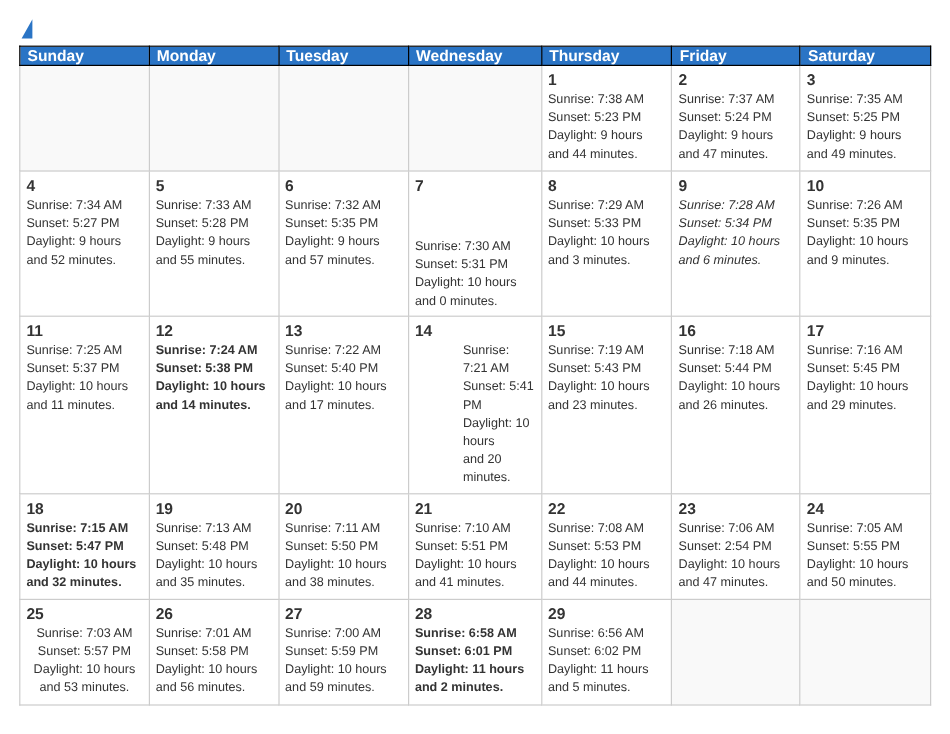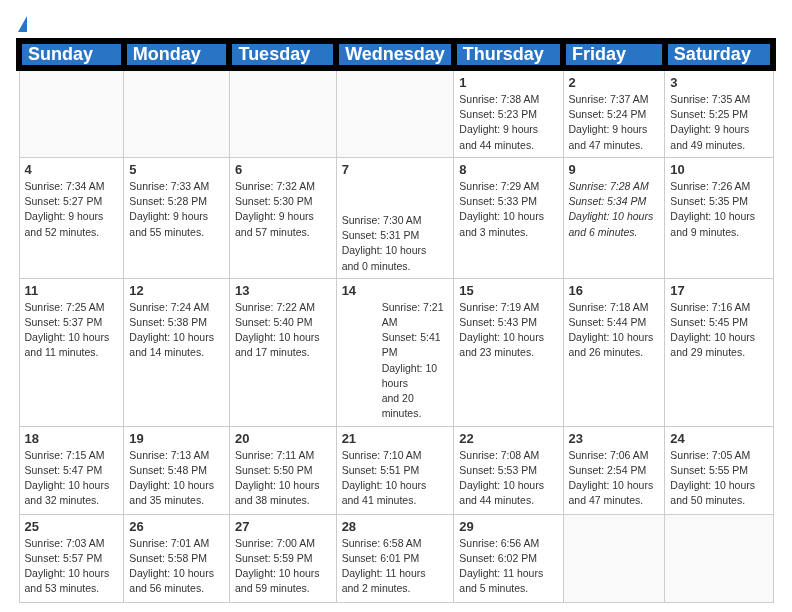--- a/index.html
+++ b/index.html
@@ -36,22 +36,22 @@
     .calendar {
       width: 100%;
       border-collapse: collapse;
       font-size: 11px;
     }
     .calendar th {
       background: #2a74c5;
       color: #fff;
       text-align: left;
       padding: 0 6px;
-      font-size: 18px;
-      border: 6px solid #000000;
+      font-size: 13px;
+      border: 1px solid #000000;
     }
     .calendar td {
       border: 1px solid #ccc;
       vertical-align: top;
       padding: 4px 5px;
       width: 113px;
       min-height: 80px;
       height: 88px;
       background: #fff;
     }
@@ -139,21 +139,21 @@
         <td>
           <span class="day-number">5</span>
           <div class="day-info" style="white-space: pre-line;">Sunrise: 7:33 AM
 Sunset: 5:28 PM
 Daylight: 9 hours
 and 55 minutes.</div>
         </td>
         <td>
           <span class="day-number">6</span>
           <div class="day-info" style="white-space: pre-line;">Sunrise: 7:32 AM
-Sunset: 5:30 PM
+Sunset: 5:35 PM
 Daylight: 9 hours
 and 57 minutes.</div>
         </td>
         <td>
           <span class="day-number">7</span>
           <div class="day-info" style="white-space: pre-line; margin-top: 36px;">Sunrise: 7:30 AM
 Sunset: 5:31 PM
 Daylight: 10 hours
 and 0 minutes.</div>
         </td>
@@ -182,21 +182,21 @@
       <tr>
         <td>
           <span class="day-number">11</span>
           <div class="day-info" style="white-space: pre-line;">Sunrise: 7:25 AM
 Sunset: 5:37 PM
 Daylight: 10 hours
 and 11 minutes.</div>
         </td>
         <td>
           <span class="day-number">12</span>
-          <div class="day-info" style="white-space: pre-line;">Sunrise: 7:24 AM
+          <div class="day-info" style="white-space: pre-line; font-weight: bold;">Sunrise: 7:24 AM
 Sunset: 5:38 PM
 Daylight: 10 hours
 and 14 minutes.</div>
         </td>
         <td>
           <span class="day-number">13</span>
           <div class="day-info" style="white-space: pre-line;">Sunrise: 7:22 AM
 Sunset: 5:40 PM
 Daylight: 10 hours
 and 17 minutes.</div>
@@ -226,21 +226,21 @@
           <span class="day-number">17</span>
           <div class="day-info" style="white-space: pre-line;">Sunrise: 7:16 AM
 Sunset: 5:45 PM
 Daylight: 10 hours
 and 29 minutes.</div>
         </td>
       </tr>
       <tr>
         <td>
           <span class="day-number">18</span>
-          <div class="day-info" style="white-space: pre-line;">Sunrise: 7:15 AM
+          <div class="day-info" style="white-space: pre-line; font-weight: bold;">Sunrise: 7:15 AM
 Sunset: 5:47 PM
 Daylight: 10 hours
 and 32 minutes.</div>
         </td>
         <td>
           <span class="day-number">19</span>
           <div class="day-info" style="white-space: pre-line;">Sunrise: 7:13 AM
 Sunset: 5:48 PM
 Daylight: 10 hours
 and 35 minutes.</div>
@@ -277,42 +277,42 @@
           <span class="day-number">24</span>
           <div class="day-info" style="white-space: pre-line;">Sunrise: 7:05 AM
 Sunset: 5:55 PM
 Daylight: 10 hours
 and 50 minutes.</div>
         </td>
       </tr>
       <tr>
         <td>
           <span class="day-number">25</span>
-          <div class="day-info" style="white-space: pre-line;">Sunrise: 7:03 AM
+          <div class="day-info" style="white-space: pre-line; text-align: center;">Sunrise: 7:03 AM
 Sunset: 5:57 PM
 Daylight: 10 hours
 and 53 minutes.</div>
         </td>
         <td>
           <span class="day-number">26</span>
           <div class="day-info" style="white-space: pre-line;">Sunrise: 7:01 AM
 Sunset: 5:58 PM
 Daylight: 10 hours
 and 56 minutes.</div>
         </td>
         <td>
           <span class="day-number">27</span>
           <div class="day-info" style="white-space: pre-line;">Sunrise: 7:00 AM
 Sunset: 5:59 PM
 Daylight: 10 hours
 and 59 minutes.</div>
         </td>
         <td>
           <span class="day-number">28</span>
-          <div class="day-info" style="white-space: pre-line;">Sunrise: 6:58 AM
+          <div class="day-info" style="white-space: pre-line; font-weight: bold;">Sunrise: 6:58 AM
 Sunset: 6:01 PM
 Daylight: 11 hours
 and 2 minutes.</div>
         </td>
         <td>
           <span class="day-number">29</span>
           <div class="day-info" style="white-space: pre-line;">Sunrise: 6:56 AM
 Sunset: 6:02 PM
 Daylight: 11 hours
 and 5 minutes.</div>

